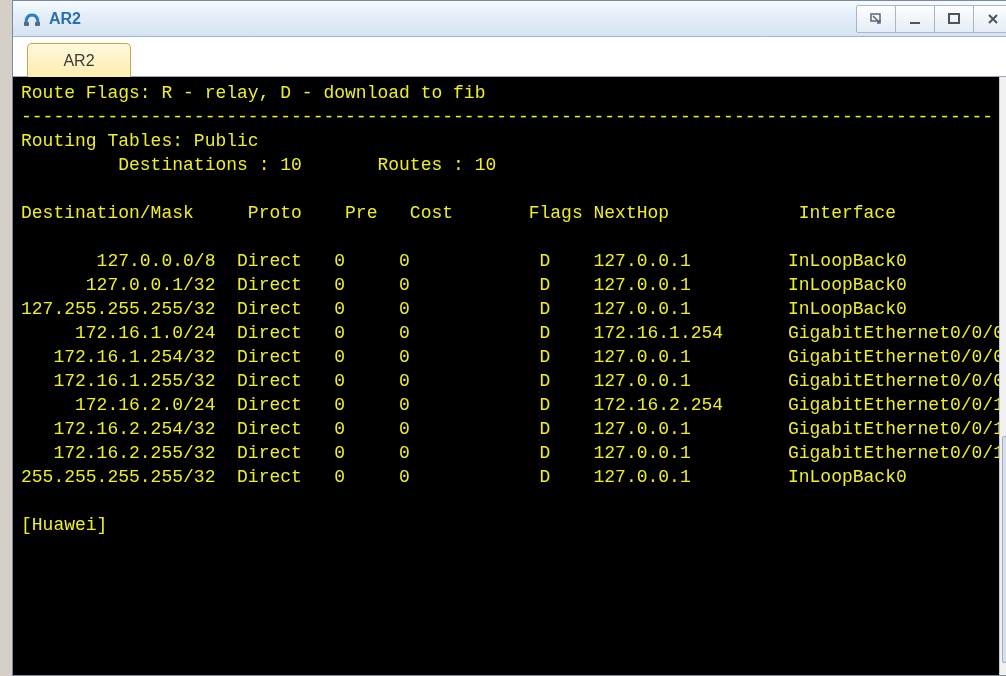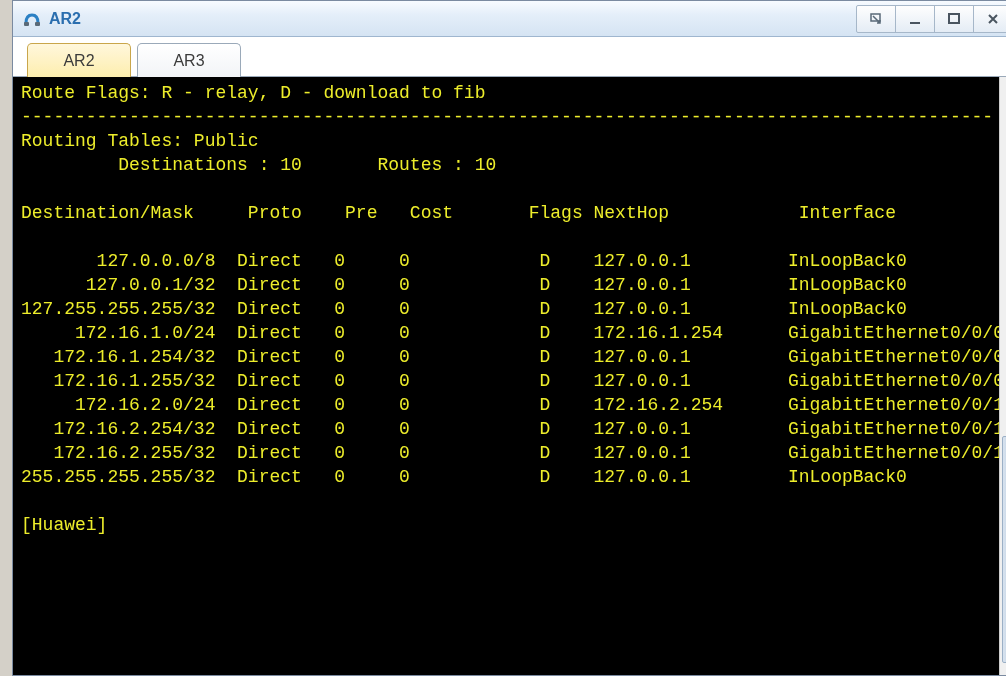--- a/index.html
+++ b/index.html
@@ -169,23 +169,20 @@
             <path d="M3 3 L11 11 M11 3 L3 11" stroke="#4a5560" stroke-width="2"></path>
           </svg>
       </div>
     </div>
   </div>
 
   <div class="tabbar">
     <div class="tab active">
         <span>AR2</span>
       </div>
-    <div class="tab">
-        <span>AR3</span>
-      </div>
   </div>
 
   <div class="terminal-wrap">
     <pre class="terminal" id="terminal">Route Flags: R - relay, D - download to fib
 ------------------------------------------------------------------------------------------
 Routing Tables: Public
          Destinations : 10       Routes : 10
 
 Destination/Mask     Proto    Pre   Cost       Flags NextHop            Interface
 

